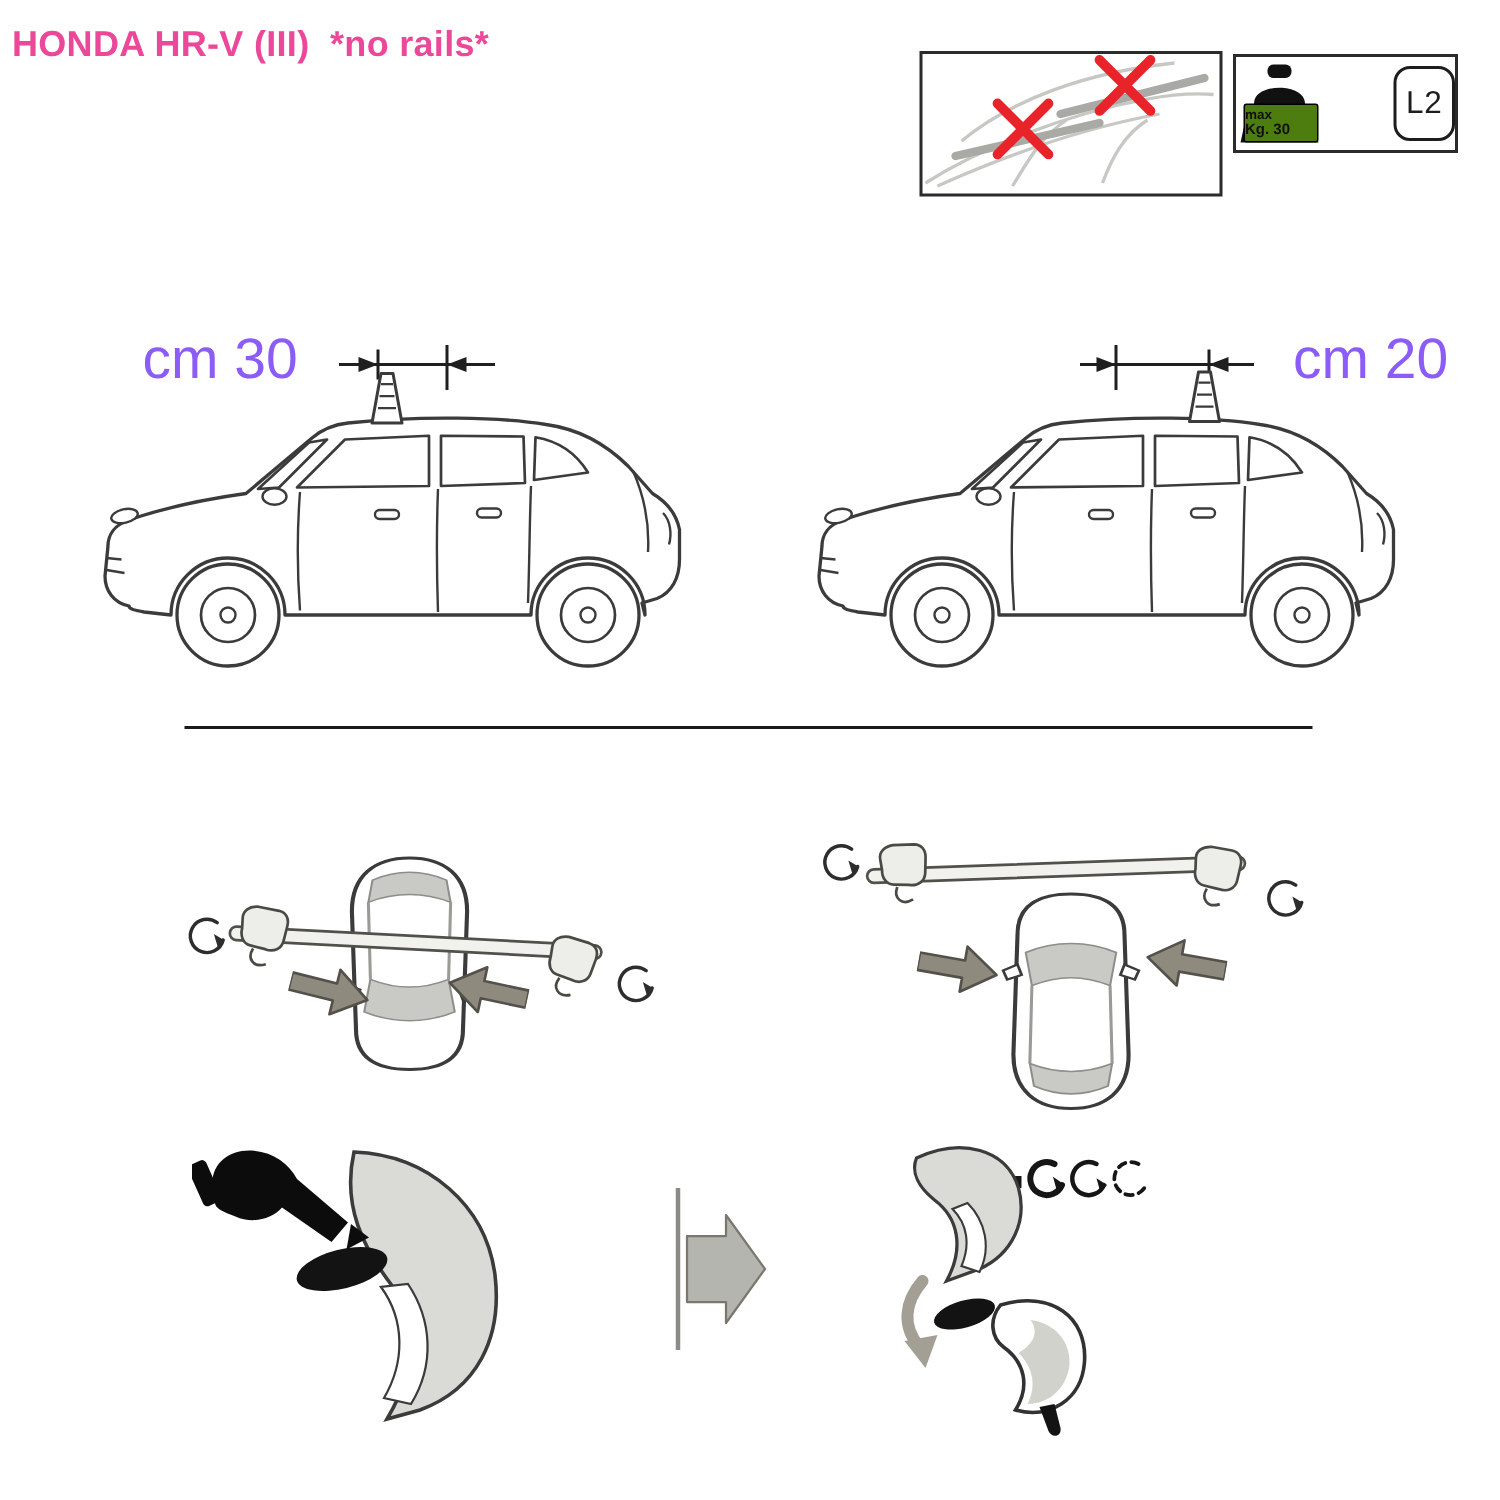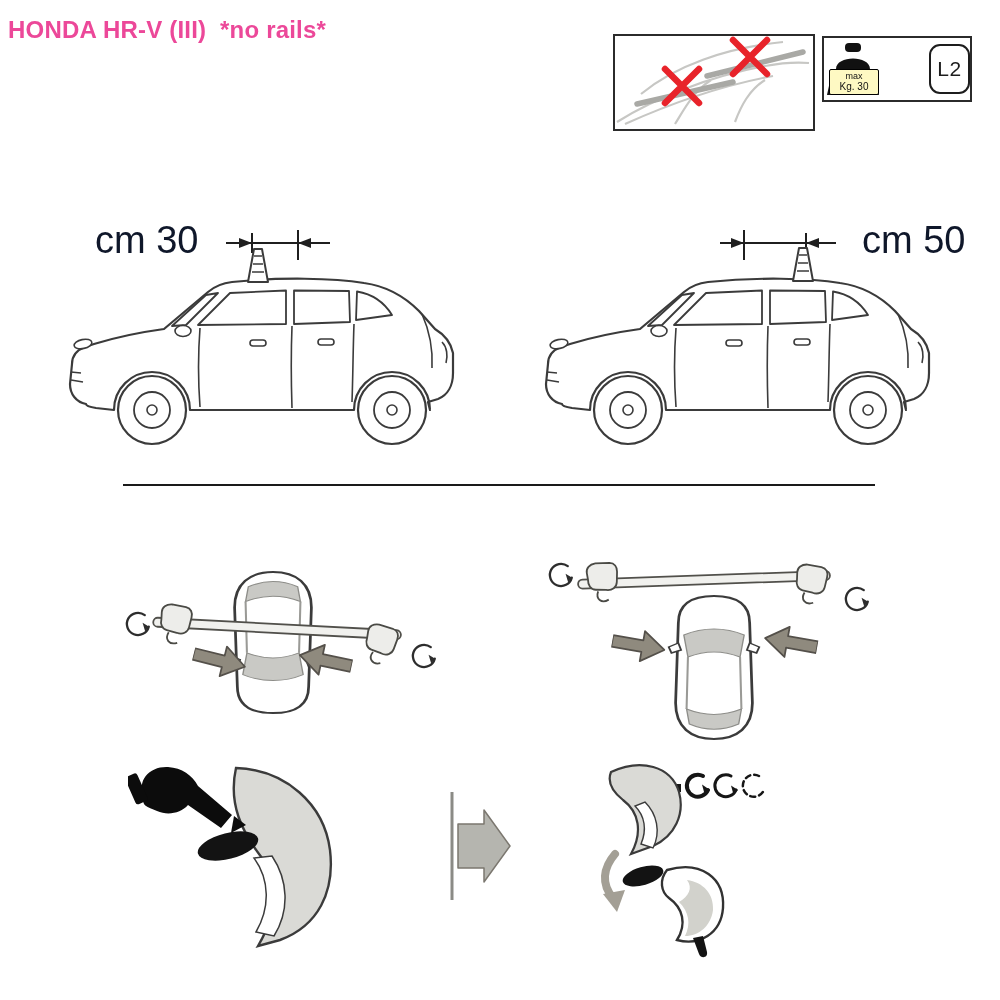--- a/index.html
+++ b/index.html
@@ -4,27 +4,27 @@
 <style>
   html,body{margin:0;padding:0;background:#fff;}
   #canvas{position:relative;width:1000px;height:1000px;background:#fff;overflow:hidden;
           font-family:"Liberation Sans",sans-serif;color:#111;}
   .abs{position:absolute;}
   .title{left:8px;top:16px;font-size:24px;font-weight:bold;white-space:pre;letter-spacing:.2px;color:#ec4899;}
   .norails-box{left:613px;top:34px;width:198px;height:93px;border:2.5px solid #2b2b2b;background:#fff;}
   .badge-box{left:822px;top:36px;width:146px;height:62px;border:2.5px solid #2b2b2b;background:#fff;
              display:flex;align-items:center;justify-content:space-evenly;}
   .weight-wrap{position:relative;width:58px;height:56px;}
-  .weight-label{position:absolute;left:5px;top:28px;width:48px;height:24px;background:#fef9c3;border:1.5px solid #000;
-                border-radius:2px;text-align:center;line-height:1.15;font-weight:normal;}
+  .weight-label{position:absolute;left:5px;top:28px;width:48px;height:24px;background:#4d7c0f;border:1.5px solid #000;
+                border-radius:2px;line-height:1.15;font-weight:bold;}
   .weight-label .l1{display:block;font-size:9px;margin-top:1px;}
   .weight-label .l2{display:block;font-size:10px;}
   .l2-badge{width:46px;height:46px;border:2.5px solid #1d1d1d;border-radius:11px;display:flex;align-items:center;
             justify-content:center;font-size:21px;color:#1d1d1d;letter-spacing:.5px;margin-left:47px;}
-  .cm-label{font-size:38px;font-weight:500;color:#0f172a;white-space:pre;}
+  .cm-label{font-size:38px;font-weight:500;color:#8b5cf6;white-space:pre;}
   .divider{left:123px;top:484px;width:752px;height:0;border-top:2px solid #1a1a1a;}
   svg{display:block;}
 </style>
 </head>
 <body>
 
 <div id="canvas">
 
   <svg width="0" height="0" style="position:absolute">
     <defs>
@@ -124,21 +124,21 @@
         <span class="l1">max</span>
         <span class="l2">Kg. 30</span>
       </div>
     </div>
     <div class="l2-badge">
       <span>L2</span>
     </div>
   </div>
 
   <div class="abs cm-label" style="left:95px;top:219px;">cm 30</div>
-  <div class="abs cm-label" style="left:862px;top:219px;">cm 50</div>
+  <div class="abs cm-label" style="left:862px;top:219px;">cm 20</div>
 
   <svg class="abs" style="left:226px;top:228px;" width="104" height="34" viewBox="0 0 104 34">
     <path d="M 0 15 L 104 15 M 26 5 L 26 25 M 72 2 L 72 32" fill="none" stroke="#1f1f1f" stroke-width="2"></path>
     <polygon points="13,10 26,15 13,20" fill="#1f1f1f"></polygon>
     <polygon points="85,10 72,15 85,20" fill="#1f1f1f"></polygon>
   </svg>
   <svg class="abs" style="left:720px;top:228px;" width="116" height="34" viewBox="0 0 116 34">
     <path d="M 0 15 L 116 15 M 24 2 L 24 32 M 86 5 L 86 25" fill="none" stroke="#1f1f1f" stroke-width="2"></path>
     <polygon points="11,10 24,15 11,20" fill="#1f1f1f"></polygon>
     <polygon points="99,10 86,15 99,20" fill="#1f1f1f"></polygon>

